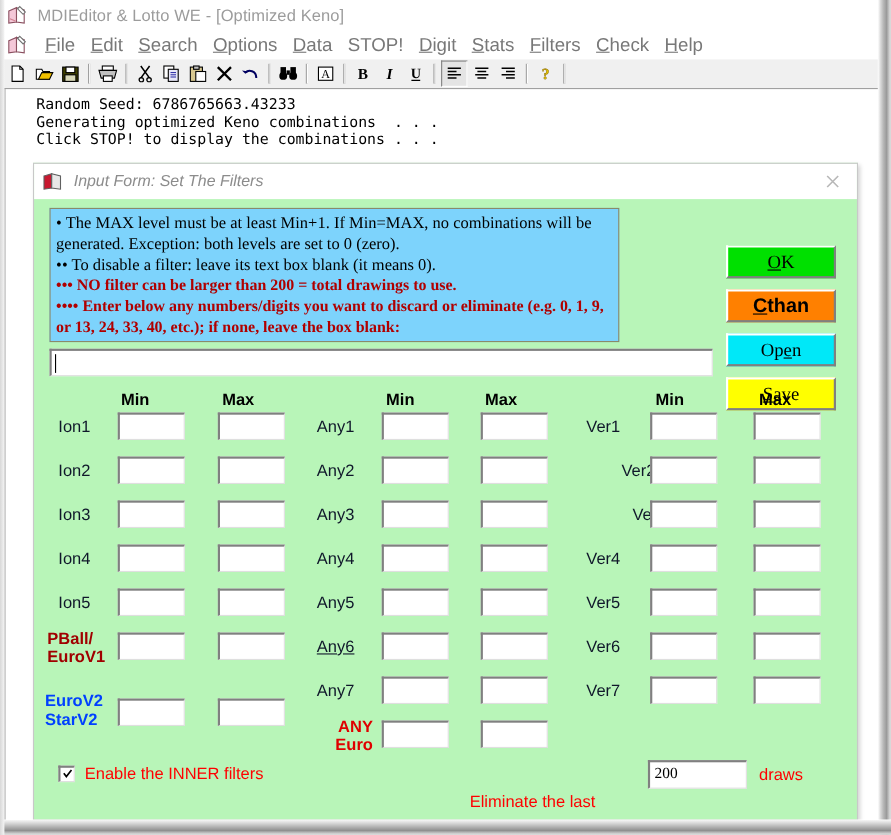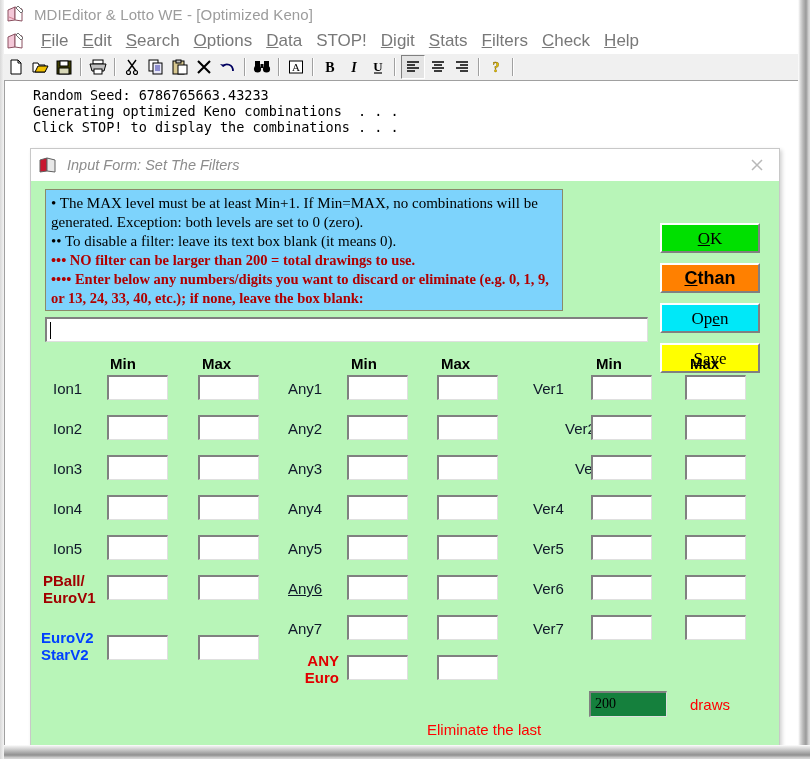--- a/index.html
+++ b/index.html
@@ -244,22 +244,22 @@
   .chklabel {
     margin-left: 9px;
     color: #ff0000; font-size: 15px; white-space: nowrap;
   }
   .elim-label {
     position: absolute; left: 392px; top: 538px;
     color: #ff0000; font-size: 15px; white-space: nowrap;
   }
   .elim-box {
     position: absolute; left: 554px; top: 508px;
-    width: 78px; height: 26px;
-    background: #15803d;
+    width: 90px; height: 26px;
+    background: #ffffff;
     box-sizing: border-box;
     border-top: 2px solid #808080;
     border-left: 2px solid #808080;
     border-right: 1px solid #dfdfdf;
     border-bottom: 1px solid #dfdfdf;
     font-size: 14px;
     padding: 3px 0 0 4px;
     color: #000;
     font-family: "Liberation Serif", serif;
   }
@@ -574,20 +574,28 @@
       <div class="tbox" style="left:650px; top:352px;"></div>
 
       <div class="fieldlabel" style="left:498px; top:397px;">Ver6</div>
       <div class="tbox" style="left:556px; top:392px;"></div>
       <div class="tbox" style="left:650px; top:392px;"></div>
 
       <div class="fieldlabel" style="left:498px; top:437px;">Ver7</div>
       <div class="tbox" style="left:556px; top:432px;"></div>
       <div class="tbox" style="left:650px; top:432px;"></div>
 
+      <div class="chkwrap">
+        <div class="chkbox">
+          <svg class="chkmark" viewBox="0 0 9 9">
+              <path d="M1 4 L3.3 7 L8 1" stroke="#000" stroke-width="1.5" fill="none"></path>
+            </svg>
+        </div>
+        <div class="chklabel">Enable the INNER filters</div>
+      </div>
 
       <div class="elim-label">Eliminate the last</div>
       <div class="elim-box">200</div>
       <div class="draws-label">draws</div>
 
     </div>
   </div>
 
   <div class="win-frame-right"></div>
   <div class="win-frame-bottom"></div>

